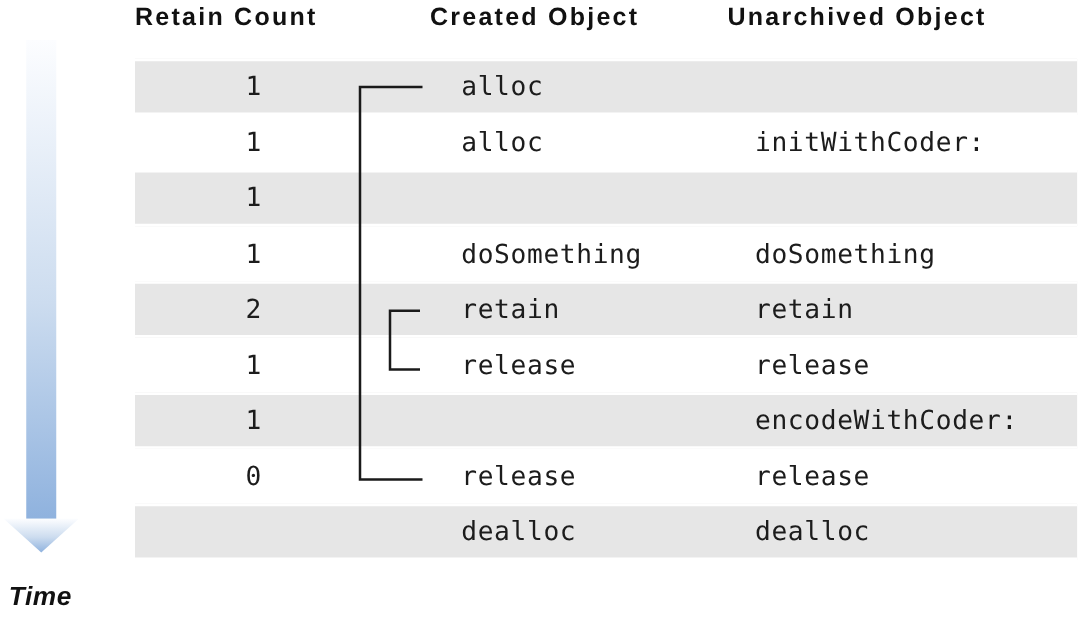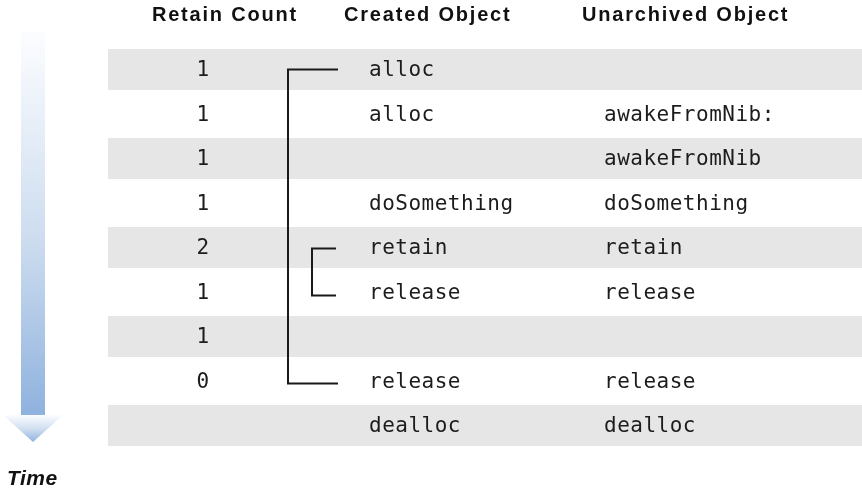--- a/index.html
+++ b/index.html
@@ -37,21 +37,21 @@
     position: absolute;
     top: 2px;
     height: 24px;
     line-height: 24px;
     font-size: 20px;
     font-weight: bold;
     letter-spacing: 1.8px;
     color: #111111;
     white-space: nowrap;
   }
-  .col-header.retain   { left: 108px; width: 190px; text-align: right; }
+  .col-header.retain   { left: 108px; width: 190px; text-align: left; }
   .col-header.created  { left: 344px; }
   .col-header.unarch   { left: 582px; }
 
   
   .rows {
     position: absolute;
     left: 108px;
     right: 0;
     top: 47px;
   }
@@ -111,45 +111,45 @@
 
   <div class="rows" id="rows" style="--stripe: #e6e6e6;">
       <div class="row">
         <div class="cell count">1</div>
         <div class="cell created">alloc</div>
         <div class="cell unarch"></div>
       </div>
       <div class="row">
         <div class="cell count">1</div>
         <div class="cell created">alloc</div>
-        <div class="cell unarch">awakeFromNib:</div>
+        <div class="cell unarch">initWithCoder:</div>
       </div>
       <div class="row">
         <div class="cell count">1</div>
         <div class="cell created"></div>
-        <div class="cell unarch">awakeFromNib</div>
       </div>
       <div class="row">
         <div class="cell count">1</div>
         <div class="cell created">doSomething</div>
         <div class="cell unarch">doSomething</div>
       </div>
       <div class="row">
         <div class="cell count">2</div>
         <div class="cell created">retain</div>
         <div class="cell unarch">retain</div>
       </div>
       <div class="row">
         <div class="cell count">1</div>
         <div class="cell created">release</div>
         <div class="cell unarch">release</div>
       </div>
       <div class="row">
         <div class="cell count">1</div>
         <div class="cell created"></div>
+        <div class="cell unarch">encodeWithCoder:</div>
       </div>
       <div class="row">
         <div class="cell count">0</div>
         <div class="cell created">release</div>
         <div class="cell unarch">release</div>
       </div>
       <div class="row">
         <div class="cell count"></div>
         <div class="cell created">dealloc</div>
         <div class="cell unarch">dealloc</div>

